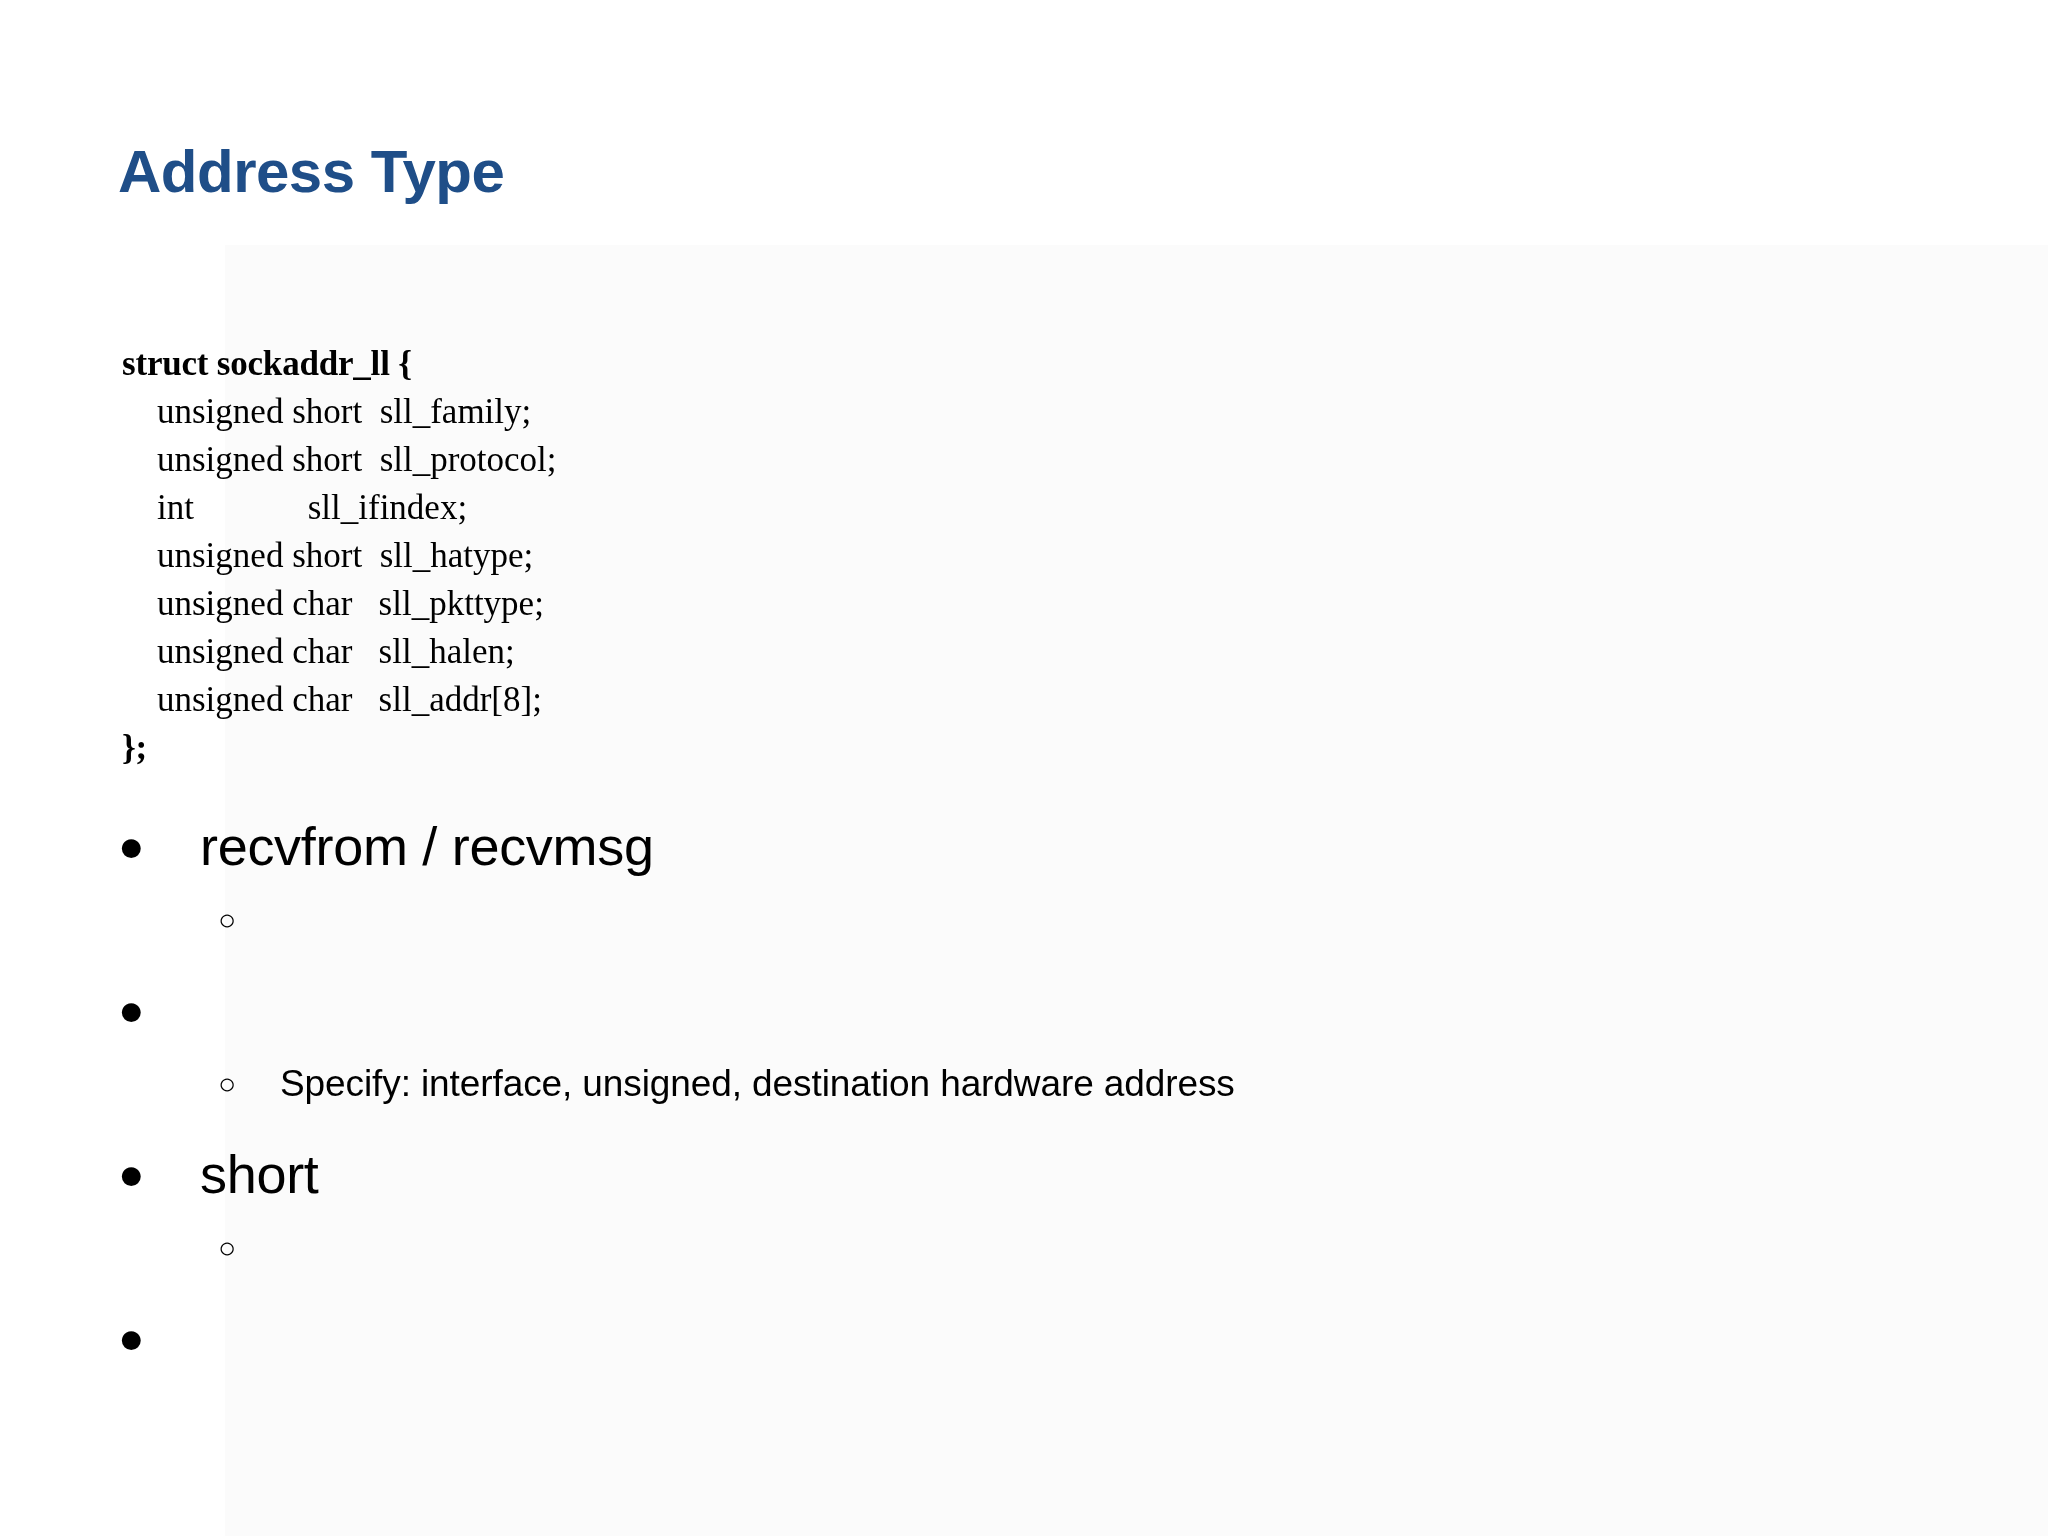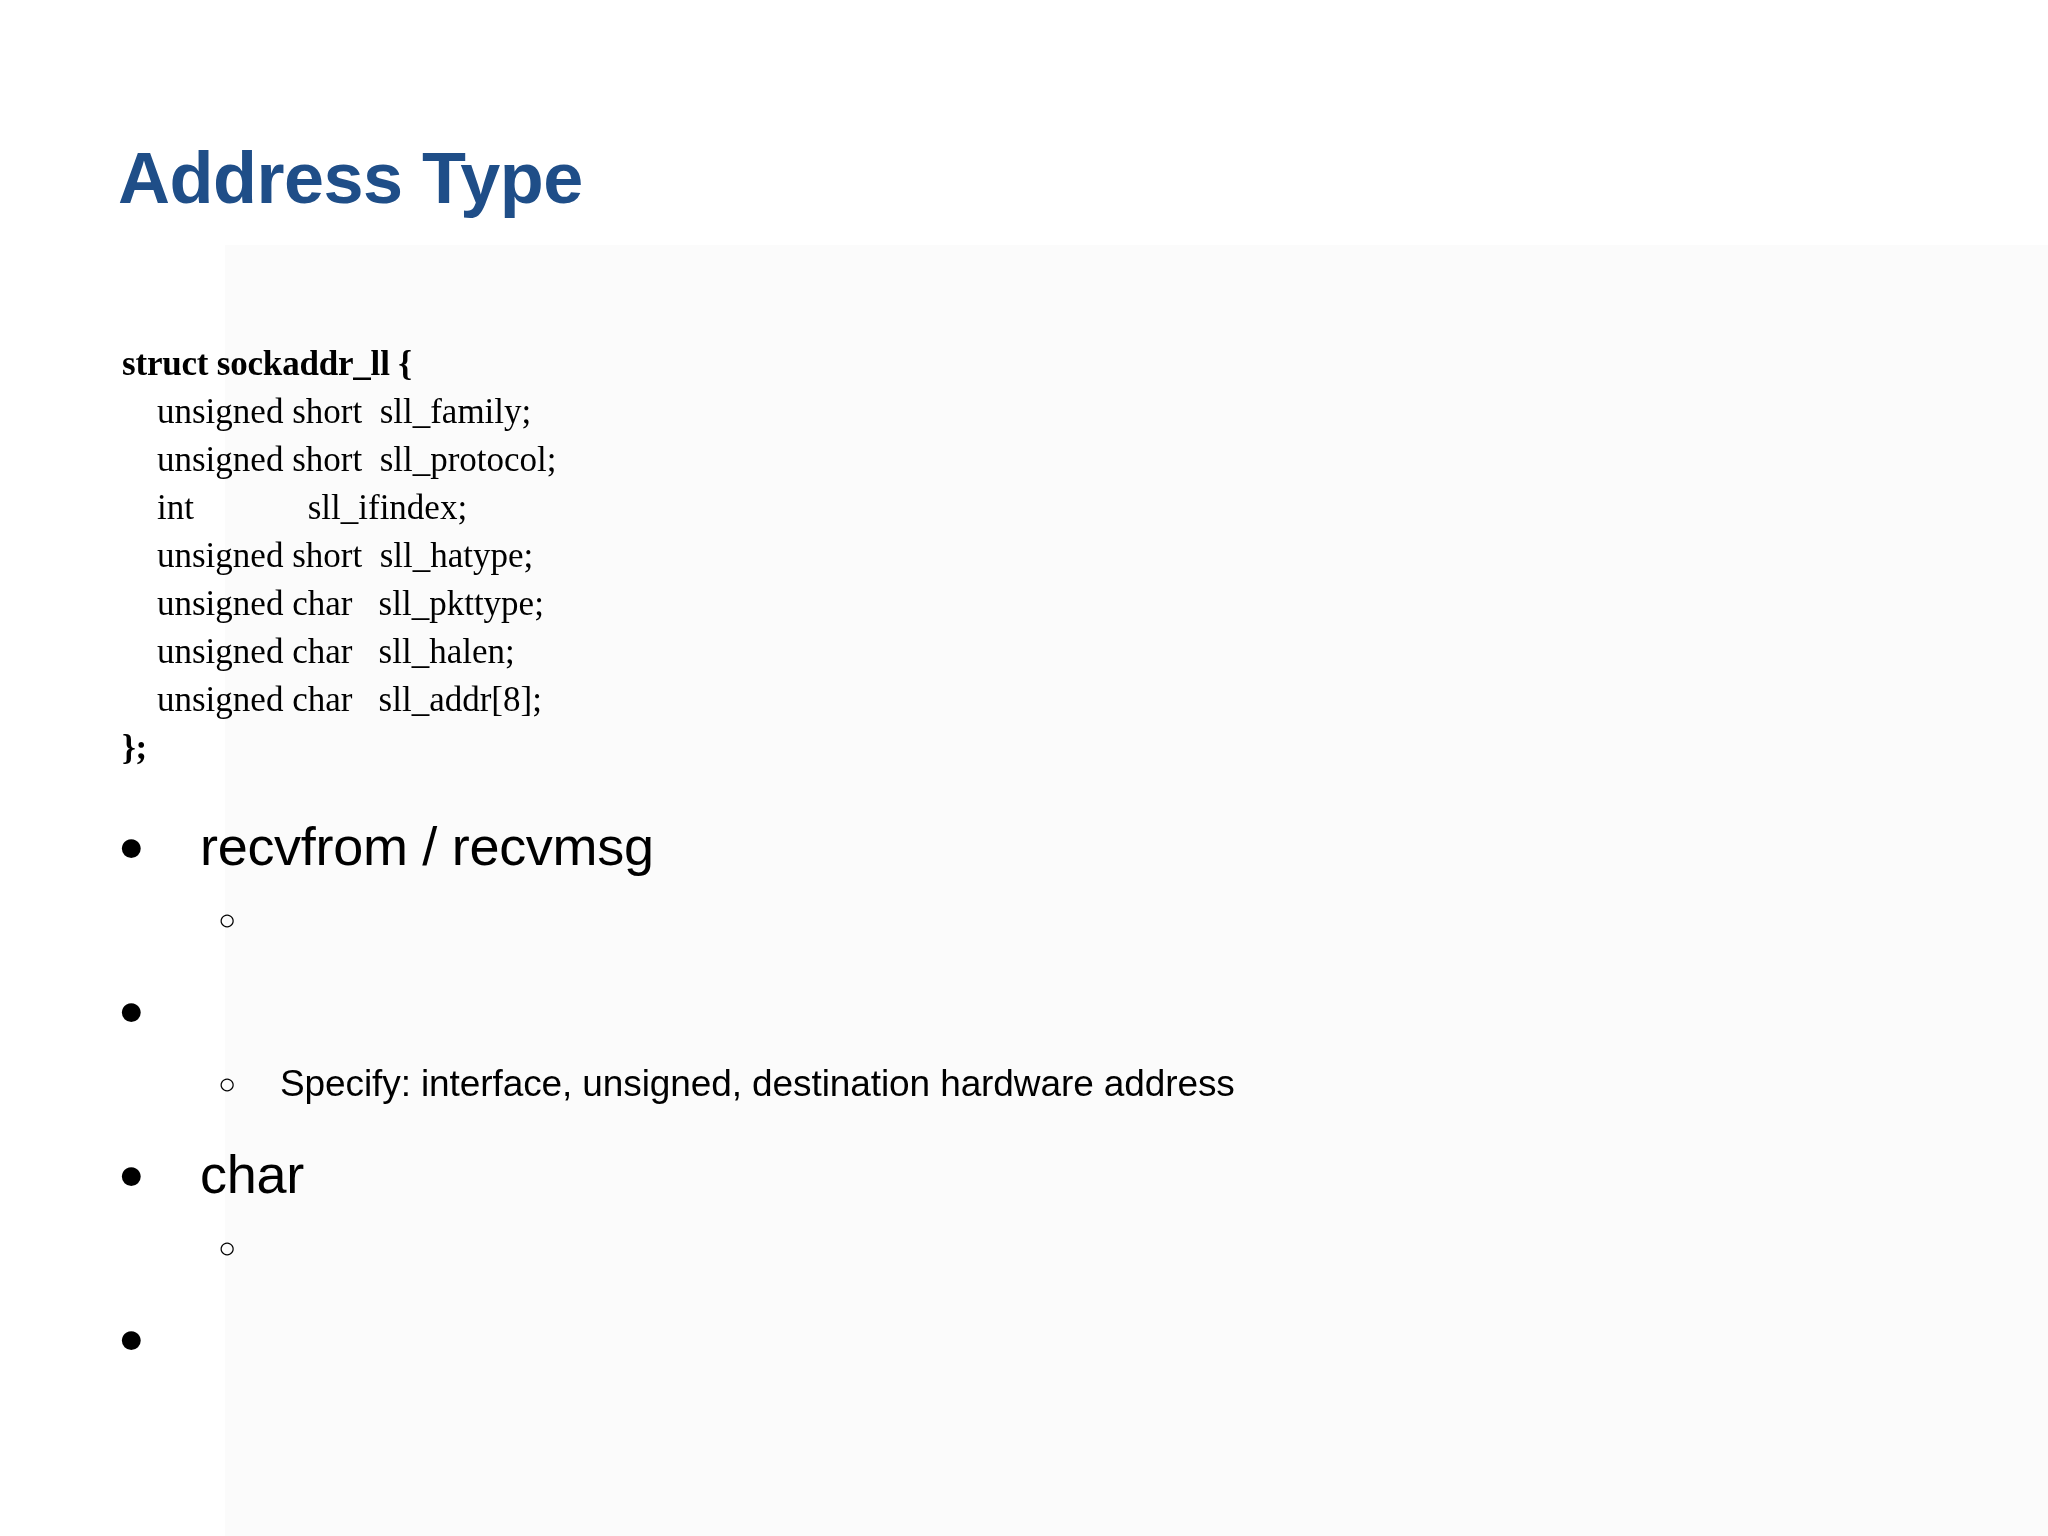--- a/index.html
+++ b/index.html
@@ -29,21 +29,21 @@
   .slide {
     position: absolute;
     inset: 0;
     z-index: 1;
   }
 
   .slide-title {
     position: absolute;
     left: 118px;
     top: 142px;
-    font-size: 72px;
+    font-size: 60px;
     font-weight: bold;
     color: #1f4e88;
     letter-spacing: -0.5px;
     line-height: 1;
     white-space: nowrap;
     text-align: right;
   }
 
   
   .code-block {
@@ -141,21 +141,21 @@
       <div class="bullet-row level1">
         <span class="marker">●</span>
       </div>
       <div class="bullet-row level2">
         <span class="marker">○</span>
         <span class="bullet-text">Specify: interface, unsigned, destination hardware address</span>
       </div>
       <div class="l1-spacer"></div>
       <div class="bullet-row level1">
         <span class="marker">●</span>
-        <span class="bullet-text">char</span>
+        <span class="bullet-text">short</span>
       </div>
       <div class="bullet-row level2">
         <span class="marker">○</span>
       </div>
       <div class="l1-spacer"></div>
       <div class="bullet-row level1">
         <span class="marker">●</span>
       </div>
       <div class="l1-spacer"></div>
     </div>

